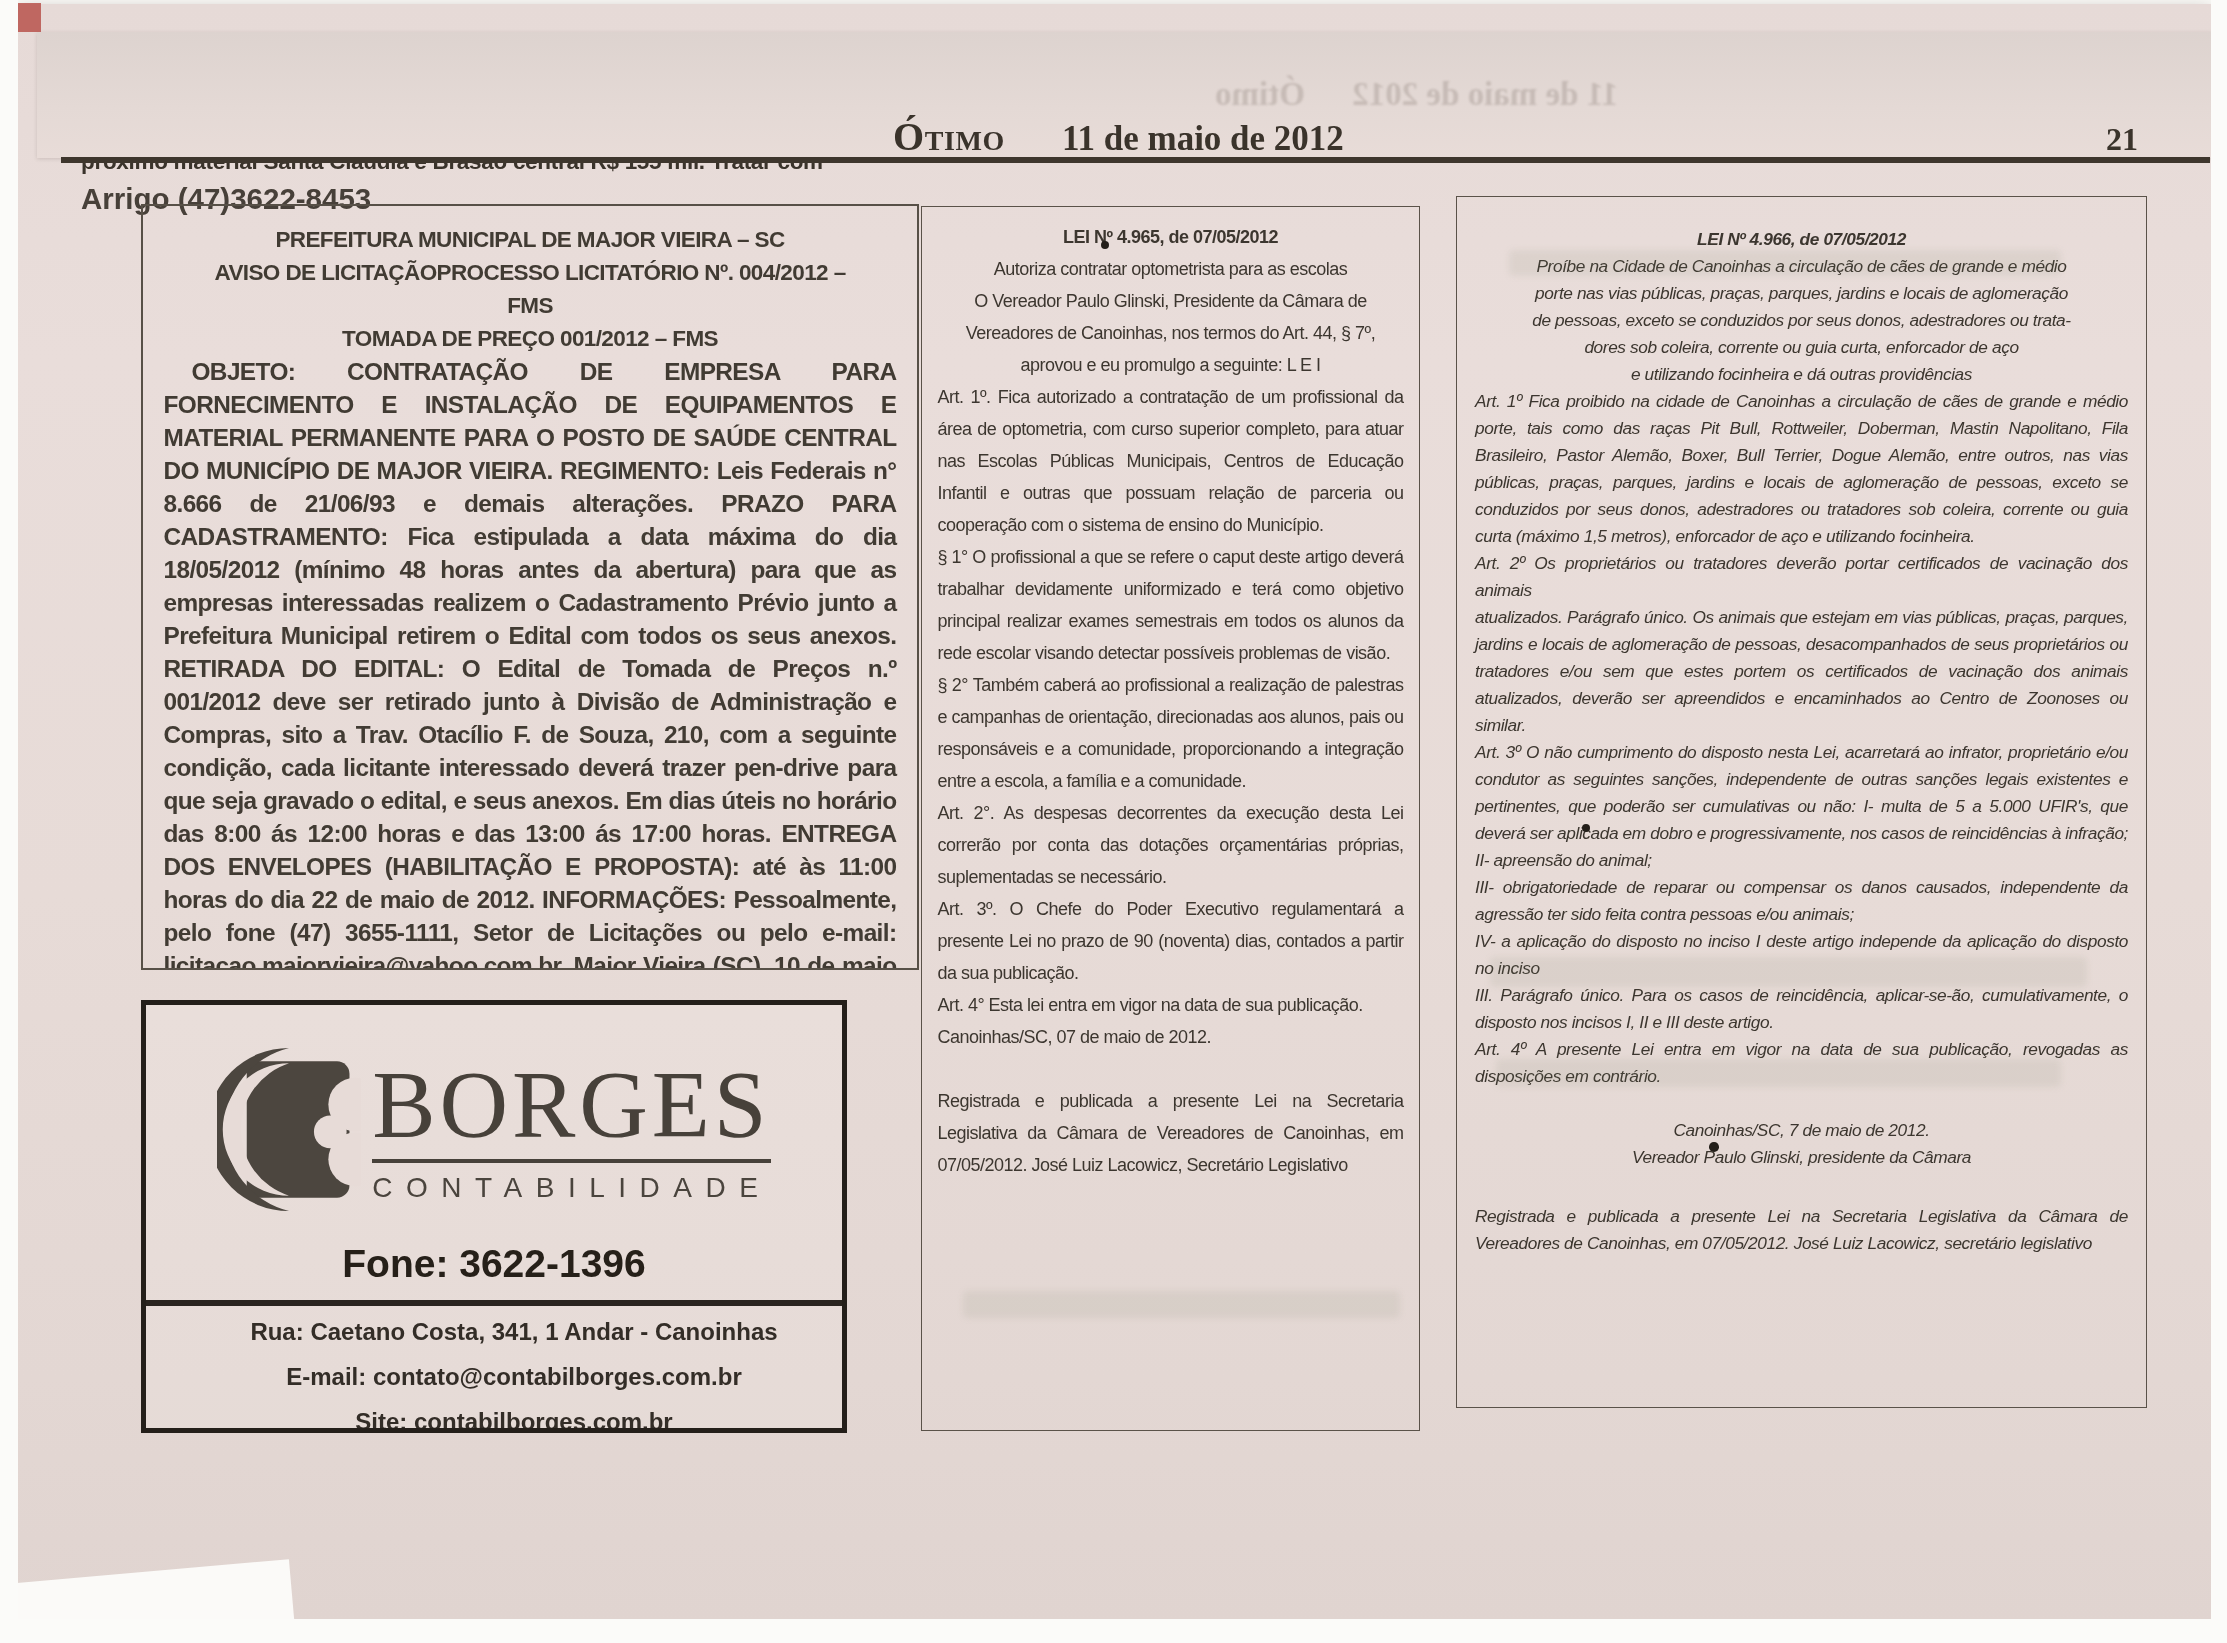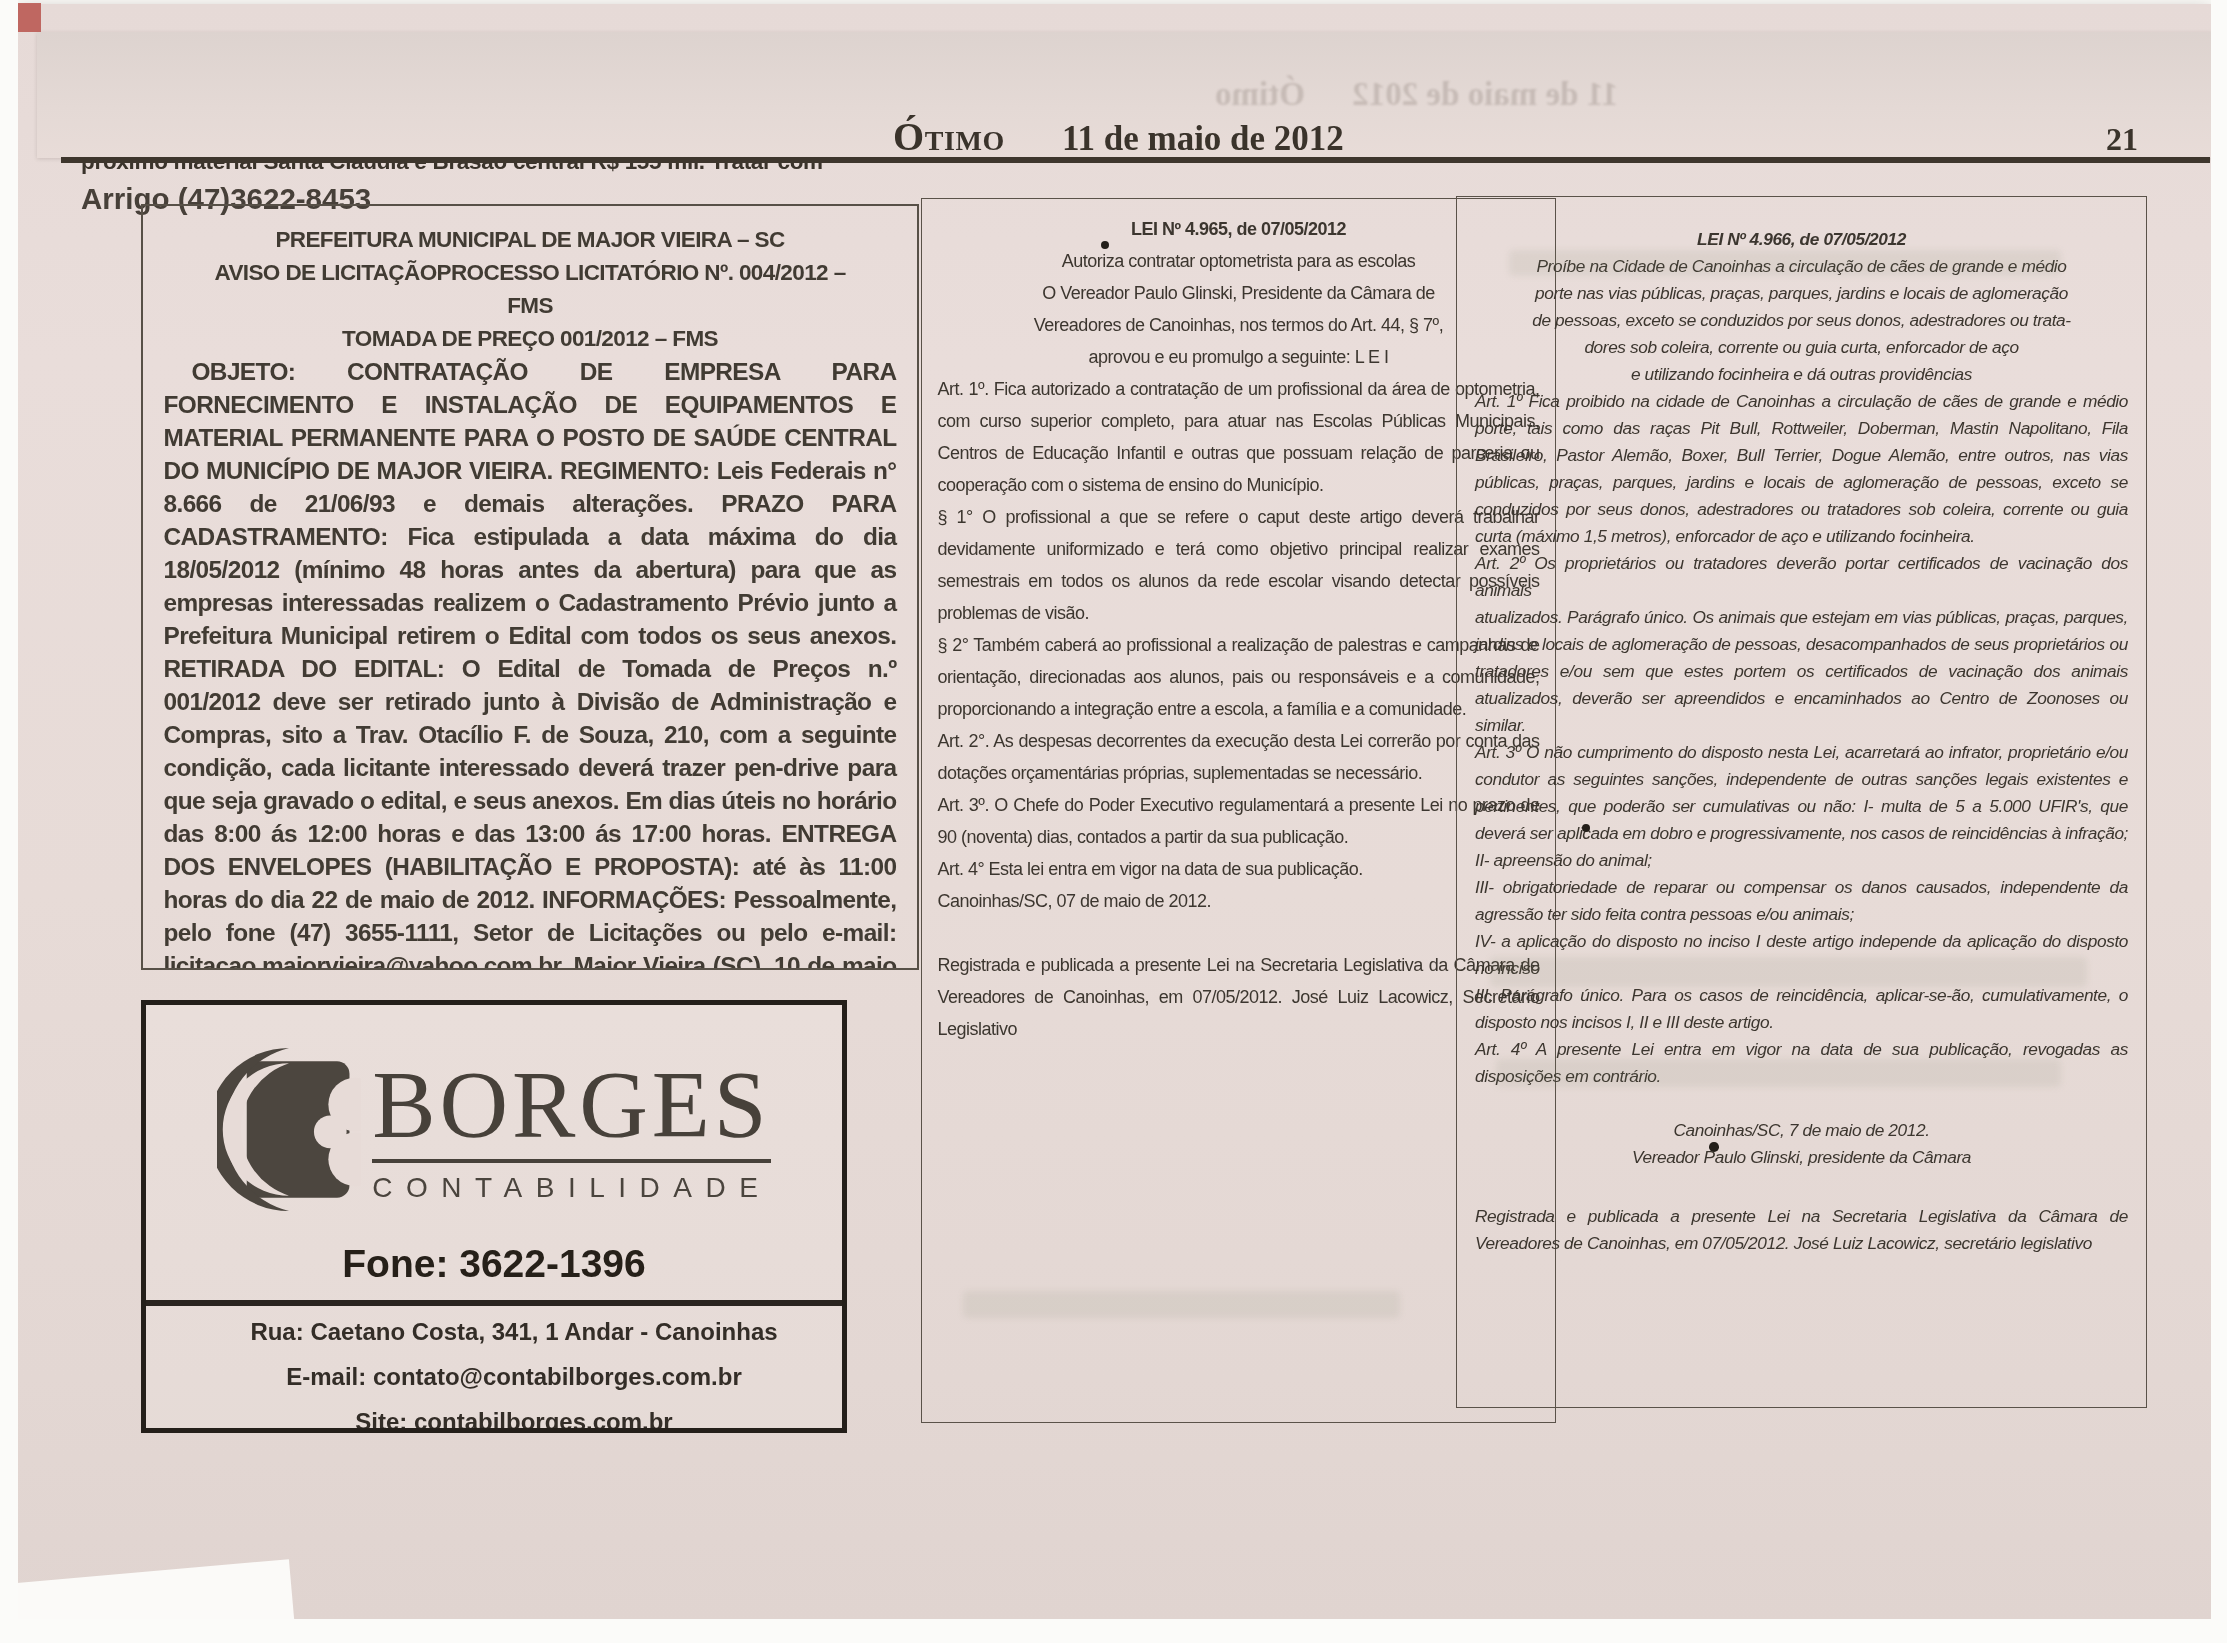--- a/index.html
+++ b/index.html
@@ -59,21 +59,21 @@
   .borges-brand{font-family:"Liberation Serif",serif;font-size:95px;letter-spacing:3.9px;
     color:#47413a;line-height:96px;}
   .borges-brand-rule{height:4.5px;background:#47413a;margin-top:6.4px;}
   .borges-sub{font-size:28px;letter-spacing:13.5px;color:#4a443d;margin-top:9px;font-weight:400;}
   .borges-phone{margin-top:14px;font-size:39px;font-weight:700;color:#262019;}
   .borges-rule{height:5.8px;background:#2a241f;margin-top:14px;}
   .borges-contact{margin-top:7.7px;font-size:24px;font-weight:700;color:#332d27;line-height:37px;margin-left:40px;}
 
   
   .lei-box{position:absolute;box-sizing:border-box;border:1.9px solid #5a5249;overflow:hidden;color:#3c362f;}
-  .lei-mid{left:921px;top:198px;width:635px;height:1225px;padding:14px 15.4px;
+  .lei-mid{left:921px;top:206px;width:499px;height:1225px;padding:14px 15.4px;
     font-size:18px;letter-spacing:-0.5px;line-height:32px;}
   .lei-right{left:1456px;top:196px;width:691px;height:1212px;padding:29px 18px;
     font-size:17.3px;letter-spacing:-0.4px;line-height:27px;font-style:italic;}
   .lei-title{text-align:center;font-weight:700;}
   .lei-center-line{text-align:center;}
   .lei-par{margin:0;text-align:justify;}
   .sig-block{margin-top:32px;}
   .reg-par{margin-top:32px;}
   .date-line{text-align:center;margin-top:27px;}
   .sig-line{text-align:center;}

